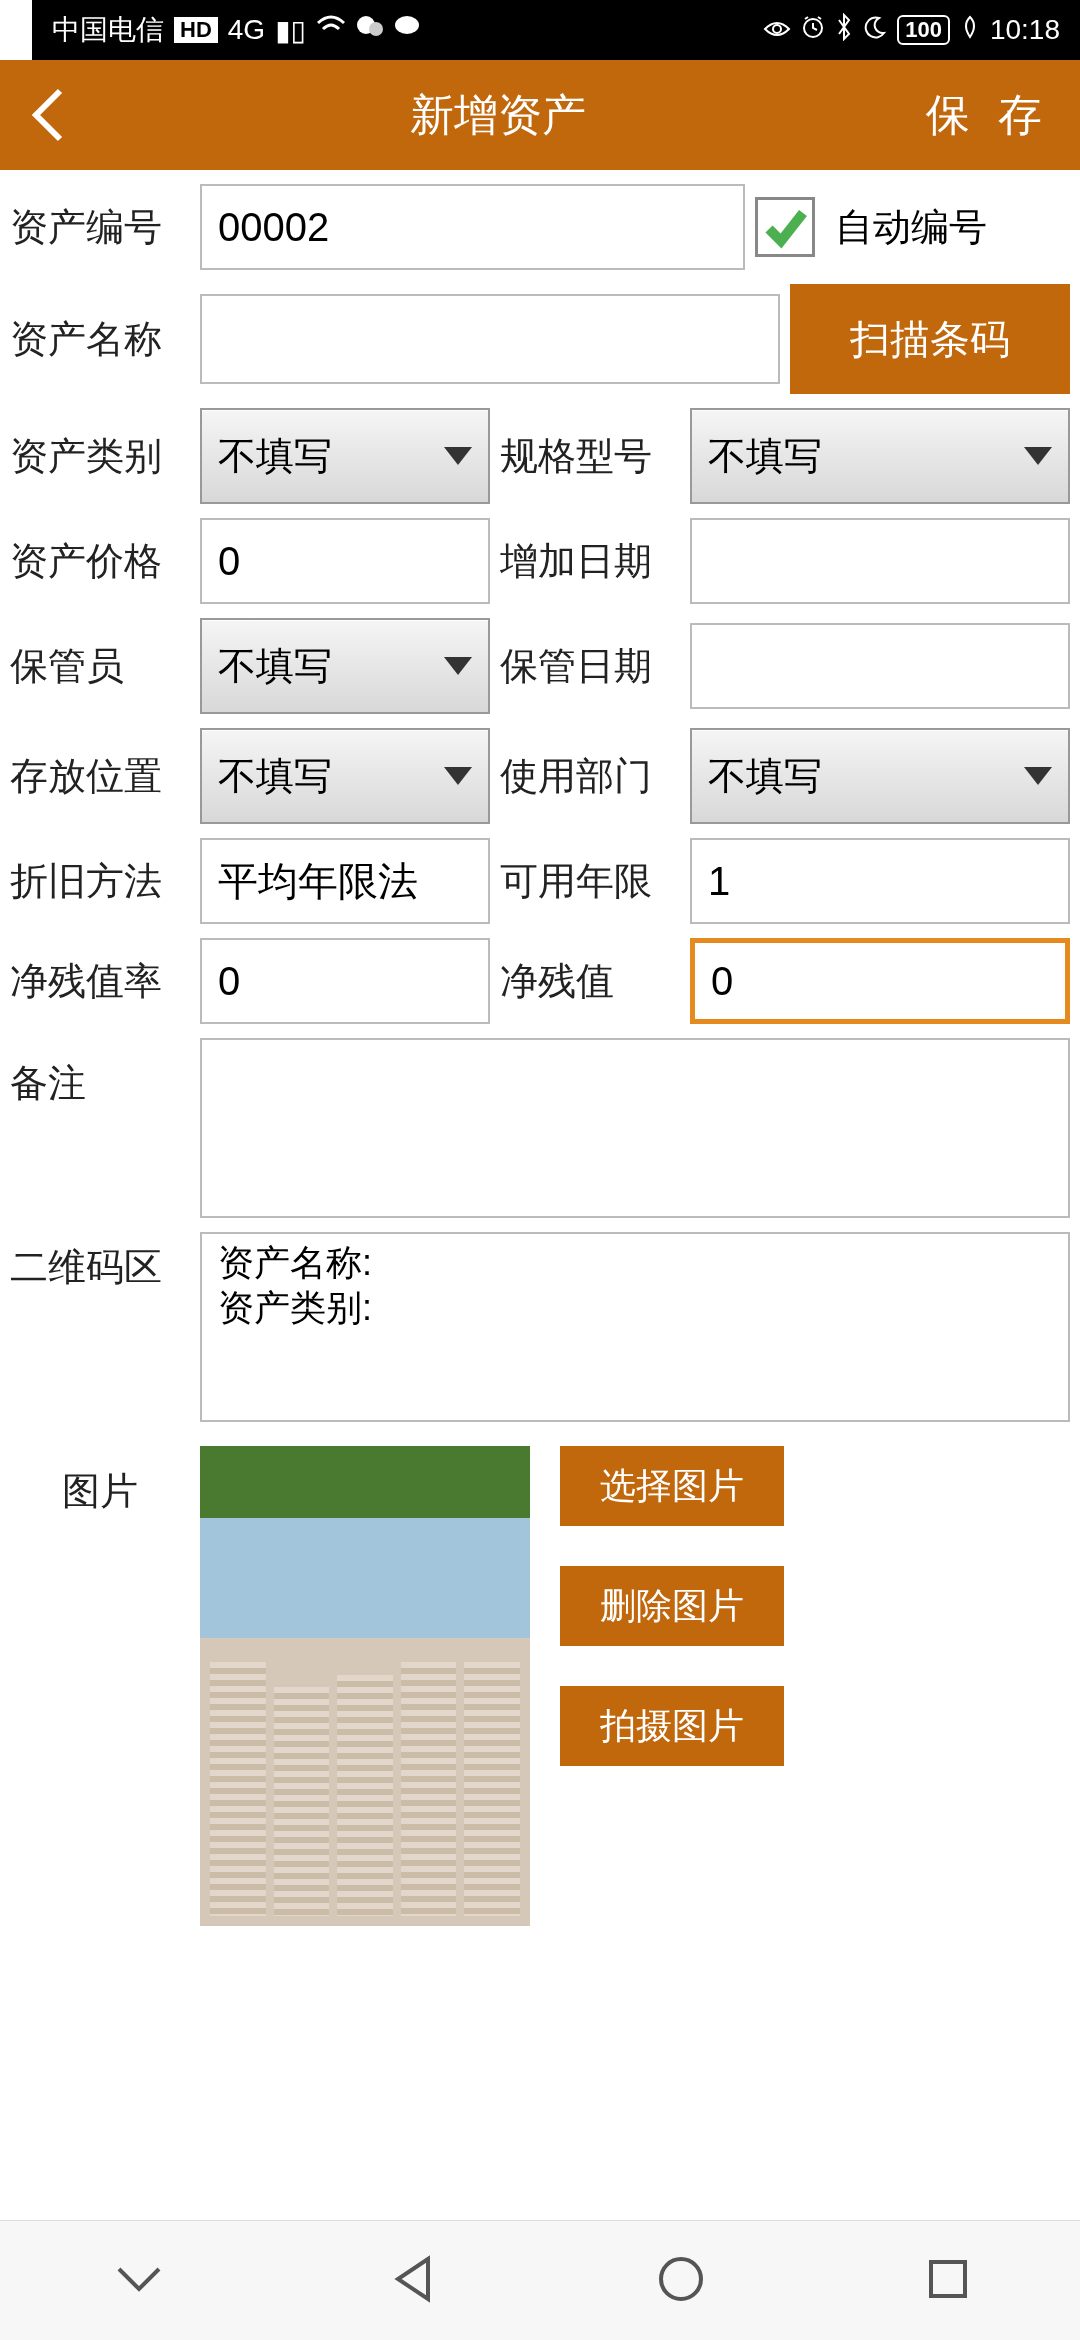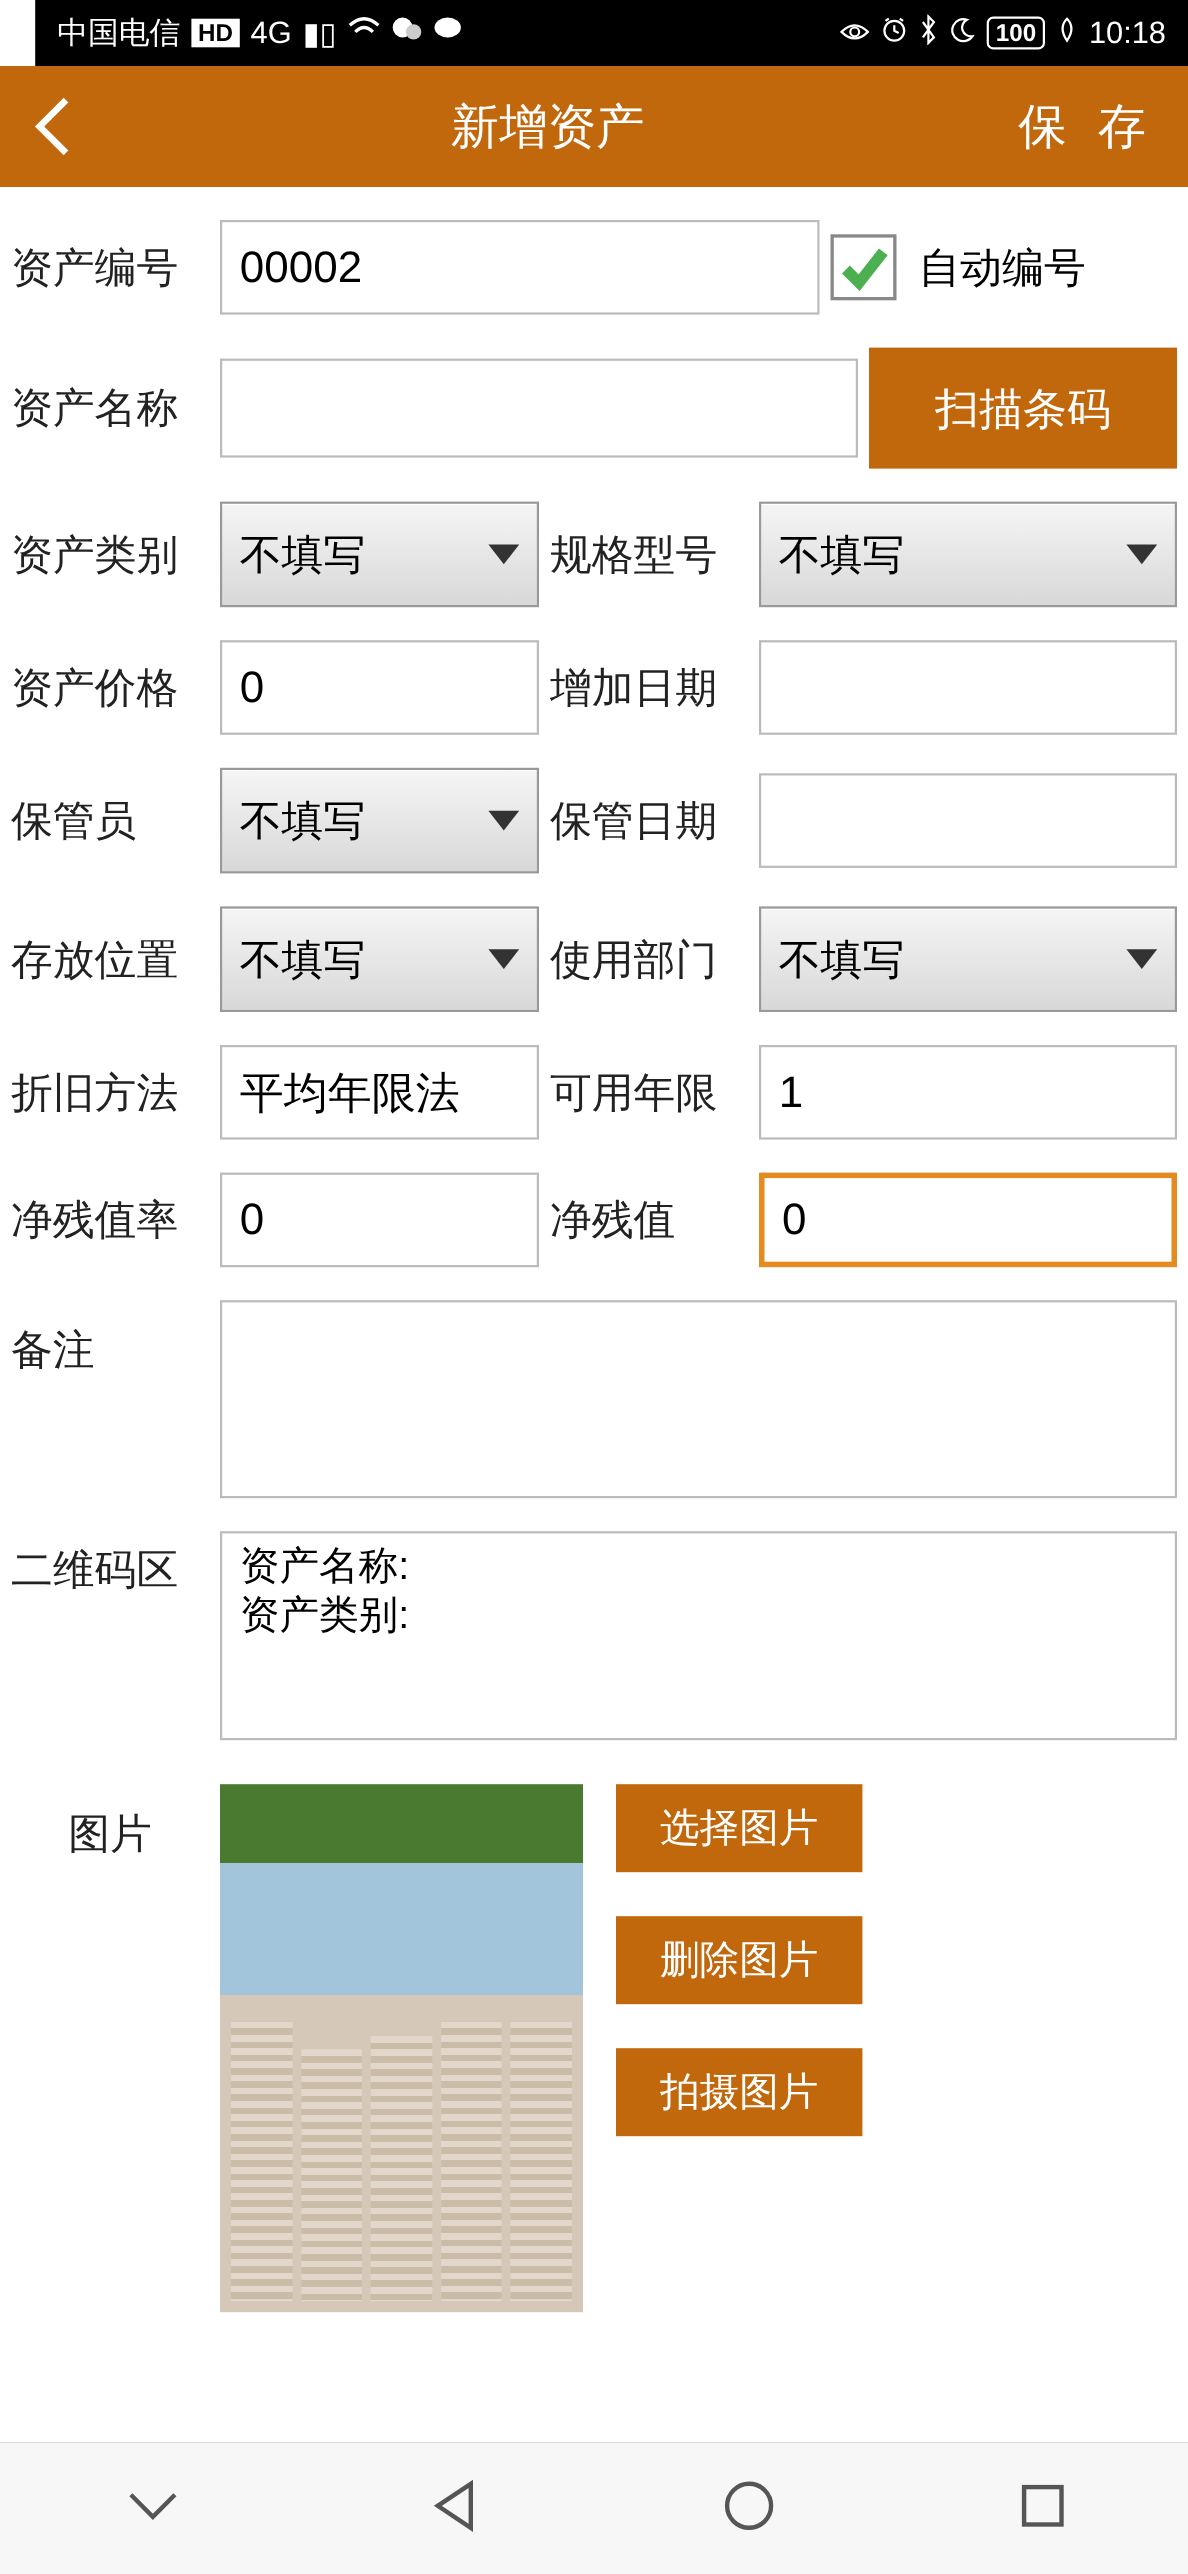--- a/index.html
+++ b/index.html
@@ -12,21 +12,21 @@
 
   
   .header { background:#c1670c; height:110px; display:flex; align-items:center; padding:0 30px; color:#fff; }
   .back-chevron { width:40px; height:60px; display:flex; align-items:center; }
   .back-chevron svg { stroke:#fff; stroke-width:6; fill:none; }
   .header-title { flex:1; text-align:center; font-size:44px; }
   .header-save { font-size:44px; letter-spacing:8px; }
 
   
   .form-body { background:#fff; padding:0 10px; }
-  .row { display:flex; align-items:center; margin-top:30px; gap:10px; }
+  .row { display:flex; align-items:center; margin-top:14px; gap:10px; }
   .label { width:180px; font-size:38px; color:#222; flex-shrink:0; }
   .input-box { height:86px; border:2px solid #bbb; background:#fff; font-size:40px; padding:0 16px; display:flex; align-items:center; }
   .input-box.focused { border:5px solid #e58a1e; }
   .select-box { height:96px; background:linear-gradient(#f5f5f5,#d8d8d8); border:2px solid #999; display:flex; align-items:center; justify-content:space-between; padding:0 16px; font-size:38px; box-shadow:inset 0 1px 0 #fff; }
   .select-box .caret { border-left:14px solid transparent; border-right:14px solid transparent; border-top:18px solid #333; margin-left:20px; }
   .checkbox { width:60px; height:60px; border:3px solid #888; display:flex; align-items:center; justify-content:center; }
   .checkbox svg { stroke:#4caf50; stroke-width:10; fill:none; }
   .auto-label { font-size:38px; margin-left:10px; }
   .scan-btn { flex:0 0 280px; height:110px; background:#c1670c; color:#fff; font-size:40px; display:flex; align-items:center; justify-content:center; }
   .textarea-box { border:2px solid #bbb; height:180px; width:100%; padding:10px 16px; font-size:36px; }
@@ -198,21 +198,21 @@
   </div>
 
   <div class="row" style="align-items:flex-start">
     <div class="label" style="padding-top:10px">二维码区</div>
     <div class="qr-box">
       <div>资产名称:</div>
       <div>资产类别:</div>
     </div>
   </div>
 
-  <div class="row" style="align-items:flex-start; margin-top:40px;">
+  <div class="row" style="align-items:flex-start; margin-top:24px;">
     <div class="label" style="padding-top:20px; text-align:center">图片</div>
     <div class="image-thumb">
       <div class="buildings">
           <div></div>
           <div></div>
           <div></div>
           <div></div>
           <div></div>
         </div>
     </div>

